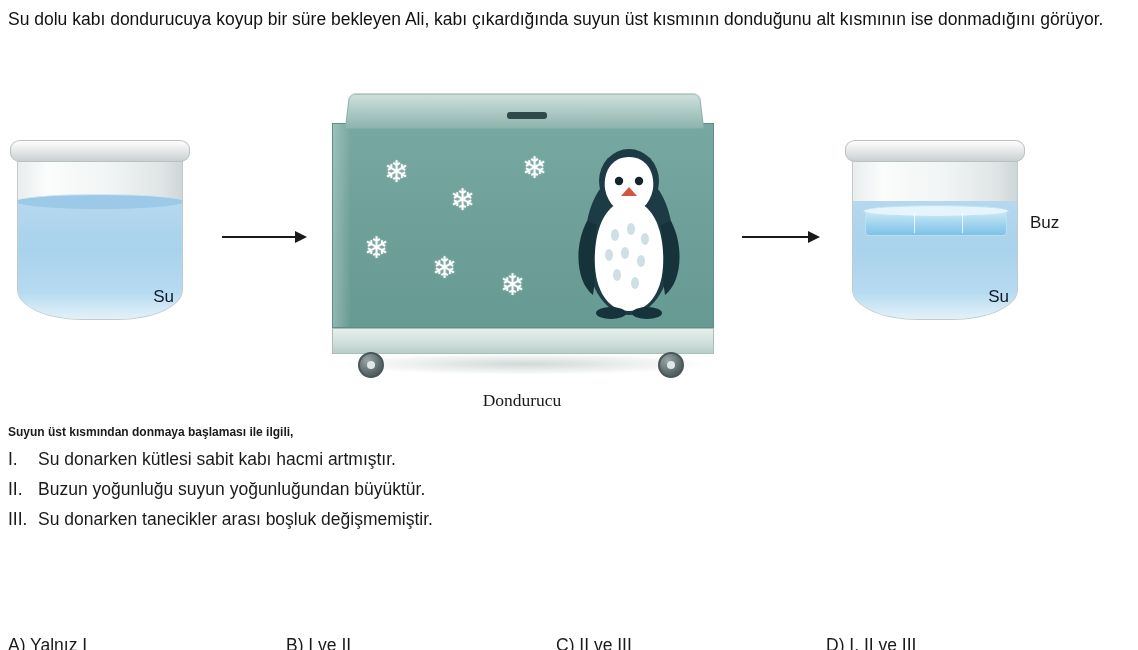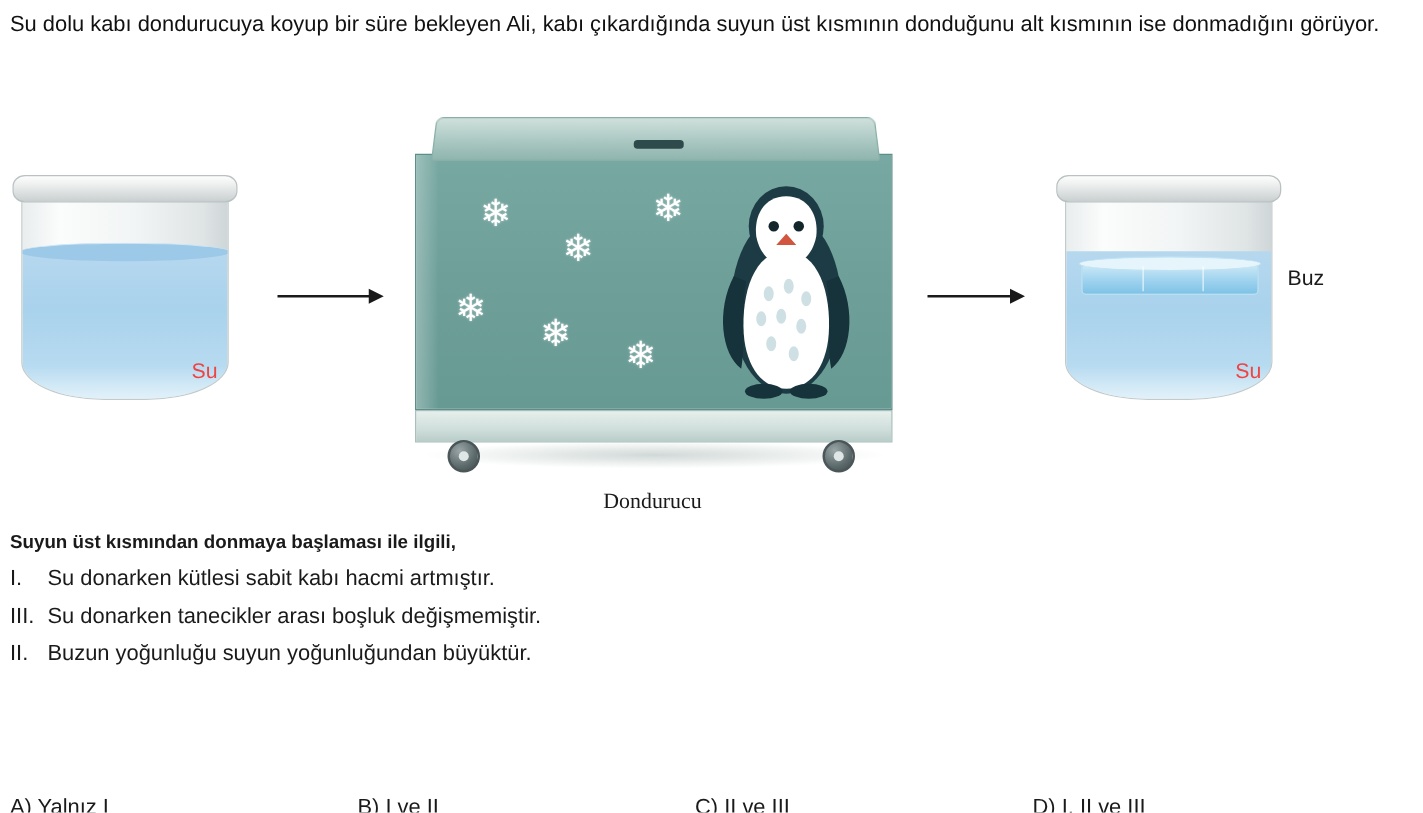--- a/index.html
+++ b/index.html
@@ -93,21 +93,21 @@
     position: absolute;
     left: 0; right: 0; bottom: 0;
     height: 26px;
     background: linear-gradient(180deg,rgba(255,255,255,0) 0%,rgba(255,255,255,0.55) 100%);
   }
   .beaker .label {
     position: absolute;
     right: 16px;
     bottom: 18px;
     font-size: 17px;
-    color: #ef4444;
+    color: #0f172a;
   }
 
   #beaker-left { left: 10px; top: 55px; }
   #beaker-right { left: 845px; top: 55px; }
 
   
   .ice {
     position: absolute;
     left: 12px;
     top: 57px;
@@ -280,21 +280,21 @@
   }
 
   
   .qbody {
     position: absolute;
     left: 8px;
     top: 425px;
     width: 1120px;
   }
   .q-bold {
-    font-size: 15px;
+    font-size: 12px;
     font-weight: bold;
     margin: 0 0 10px 0;
   }
   .roman-list {
     margin: 0;
     padding: 0;
     list-style: none;
   }
   .roman-list li {
     font-size: 17.5px;
@@ -433,26 +433,26 @@
   </div>
 
   <div class="qbody">
     <p class="q-bold">Suyun üst kısmından donmaya başlaması ile ilgili,</p>
     <ul class="roman-list">
       <li>
         <span class="rn">I.</span>
         <span>Su donarken kütlesi sabit kabı hacmi artmıştır.</span>
       </li>
       <li>
+        <span class="rn">II.</span>
+        <span>Buzun yoğunluğu suyun yoğunluğundan büyüktür.</span>
+      </li>
+      <li>
         <span class="rn">III.</span>
         <span>Su donarken tanecikler arası boşluk değişmemiştir.</span>
-      </li>
-      <li>
-        <span class="rn">II.</span>
-        <span>Buzun yoğunluğu suyun yoğunluğundan büyüktür.</span>
       </li>
     </ul>
   </div>
 
   <div class="options">
     <span class="option" id="option-0">A) Yalnız I</span>
     <span class="option" id="option-1">B) I ve II</span>
     <span class="option" id="option-2">C) II ve III</span>
     <span class="option" id="option-3">D) I, II ve III</span>
   </div>

